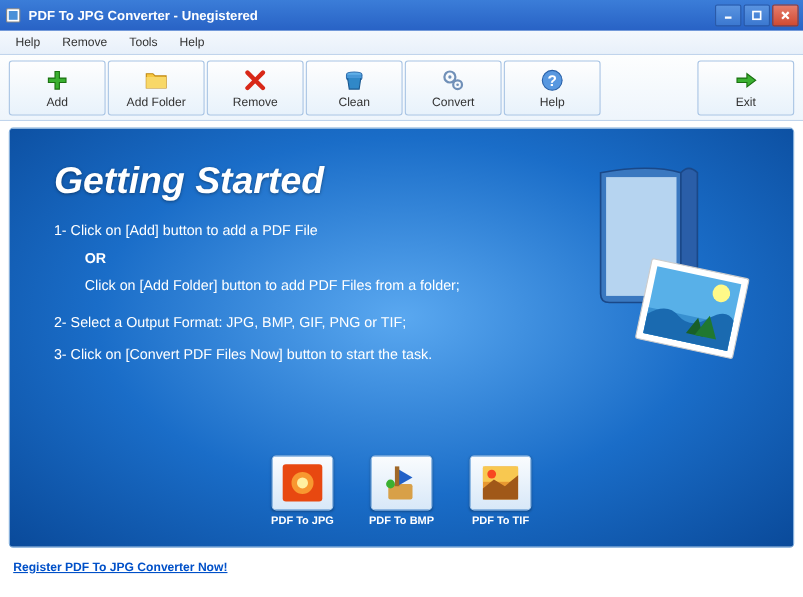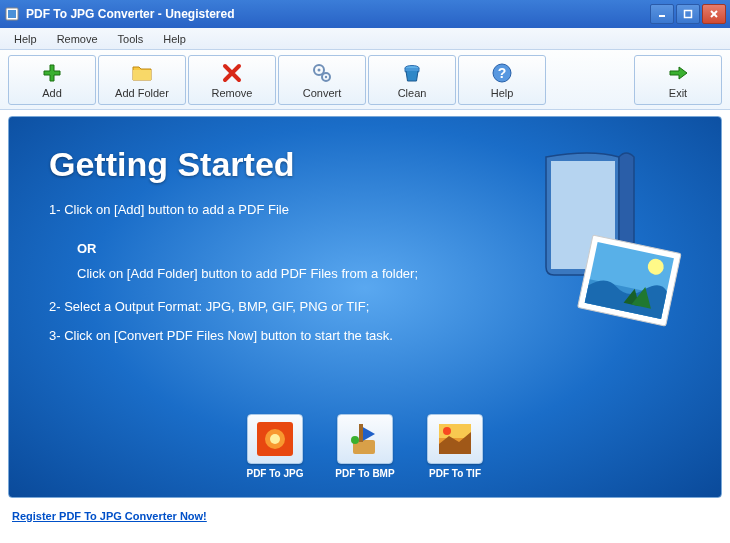--- a/index.html
+++ b/index.html
@@ -16,23 +16,23 @@
   .menu-item { padding: 3px 10px; cursor: pointer; color: #333; }
   
   .toolbar { height: 60px; background: linear-gradient(#fdfefe, #eef5fc); border-bottom: 1px solid #c0d4ec; display: flex; align-items: center; padding: 4px 8px; gap: 2px; }
   .tool-btn { width: 88px; height: 50px; background: linear-gradient(#fefefe, #e8f2fb); border: 1px solid #a8c4e4; border-radius: 3px; display: flex; flex-direction: column; align-items: center; justify-content: center; cursor: pointer; gap: 2px; }
   .tool-icon { width: 24px; height: 24px; display: flex; align-items: center; justify-content: center; }
   .tool-label { font-size: 11px; color: #333; }
   .toolbar-spacer { flex: 1; }
   
   .content-area { padding: 6px 8px 4px 8px; }
   .welcome-panel { width: 100%; height: 382px; border: 1px solid #7aa8d8; border-radius: 4px; background: radial-gradient(ellipse at 50% 45%, #5aa8f0 0%, #1a6dc8 55%, #0a4a9a 100%); position: relative; color: #fff; padding: 28px 40px; overflow: hidden; }
-  .welcome-title { font-size: 34px; font-weight: bold; margin-bottom: 18px; text-shadow: 0 1px 3px rgba(0,0,0,0.4); }
+  .welcome-title { font-size: 34px; font-weight: bold; margin-bottom: 18px; text-shadow: 0 1px 3px rgba(0,0,0,0.4); font-style: italic; }
   .step { font-size: 13px; margin: 10px 0; }
-  .or-text { font-size: 13px; font-weight: bold; margin: 24px 0 10px 28px; }
+  .or-text { font-size: 13px; font-weight: bold; margin: 10px 0 10px 28px; }
   .step-indent { margin-left: 28px; }
   
   .book-photo { position: absolute; right: 30px; top: 30px; width: 160px; height: 180px; }
   
   .format-row { position: absolute; bottom: 18px; left: 0; right: 0; display: flex; justify-content: center; gap: 12px; }
   .format-btn { width: 78px; display: flex; flex-direction: column; align-items: center; gap: 4px; cursor: pointer; }
   .format-icon { width: 56px; height: 50px; background: linear-gradient(#fafcfe, #d8e8f8); border: 1px solid #a8c8e8; border-radius: 4px; display: flex; align-items: center; justify-content: center; box-shadow: 0 1px 2px rgba(0,0,0,0.25); }
   .format-label { font-size: 10px; font-weight: bold; color: #fff; }
   
   .footer { padding: 8px 12px 4px 12px; }
@@ -98,37 +98,37 @@
     <span class="tool-icon">
         <svg width="22" height="22" viewBox="0 0 22 22">
           <path d="M4 4l14 14M18 4L4 18" stroke="#d82818" stroke-width="4" stroke-linecap="round"></path>
         </svg>
       </span>
     <span class="tool-label">Remove</span>
   </div>
   <div class="tool-btn">
     <span class="tool-icon">
         <svg width="22" height="22" viewBox="0 0 22 22">
+          <ellipse cx="11" cy="6" rx="7" ry="2.5" fill="#60b0e8" stroke="#3070b0"></ellipse>
+          <path d="M4 6v3c0 1.4 3.1 2.5 7 2.5s7-1.1 7-2.5V6" fill="#4898d8" stroke="#3070b0"></path>
+          <path d="M5 9l1.5 10h9L17 9" fill="#3088c8" stroke="#1a5890"></path>
+        </svg>
+      </span>
+    <span class="tool-label">Clean</span>
+  </div>
+  <div class="tool-btn">
+    <span class="tool-icon">
+        <svg width="22" height="22" viewBox="0 0 22 22">
           <circle cx="8" cy="8" r="5" fill="none" stroke="#7090b8" stroke-width="2"></circle>
           <circle cx="8" cy="8" r="1.5" fill="#7090b8"></circle>
           <circle cx="15" cy="15" r="4" fill="none" stroke="#7090b8" stroke-width="2"></circle>
           <circle cx="15" cy="15" r="1.2" fill="#7090b8"></circle>
         </svg>
       </span>
     <span class="tool-label">Convert</span>
-  </div>
-  <div class="tool-btn">
-    <span class="tool-icon">
-        <svg width="22" height="22" viewBox="0 0 22 22">
-          <ellipse cx="11" cy="6" rx="7" ry="2.5" fill="#60b0e8" stroke="#3070b0"></ellipse>
-          <path d="M4 6v3c0 1.4 3.1 2.5 7 2.5s7-1.1 7-2.5V6" fill="#4898d8" stroke="#3070b0"></path>
-          <path d="M5 9l1.5 10h9L17 9" fill="#3088c8" stroke="#1a5890"></path>
-        </svg>
-      </span>
-    <span class="tool-label">Clean</span>
   </div>
   <div class="tool-btn">
     <span class="tool-icon">
         <svg width="22" height="22" viewBox="0 0 22 22">
           <circle cx="11" cy="11" r="9" fill="#5898e0" stroke="#2860a8"></circle>
           <text x="11" y="16" text-anchor="middle" font-size="14" font-weight="bold" fill="#fff">?</text>
         </svg>
       </span>
     <span class="tool-label">Help</span>
   </div>

